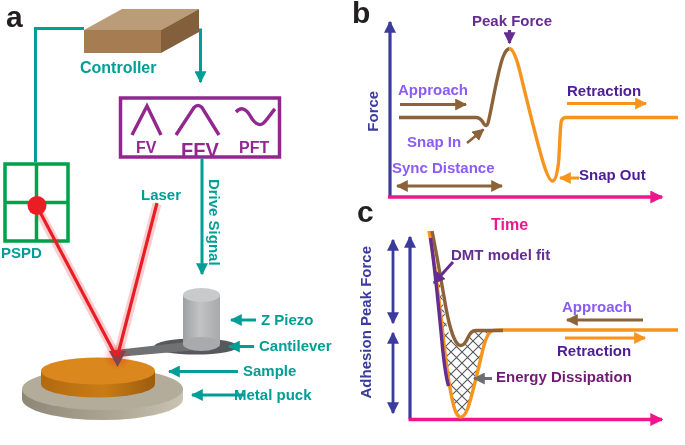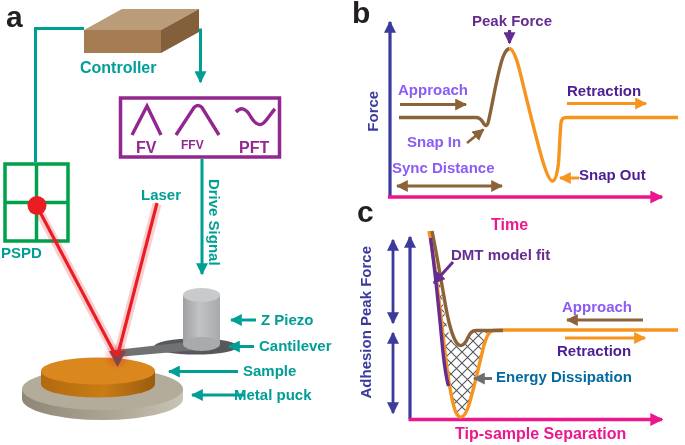--- a/index.html
+++ b/index.html
@@ -3,21 +3,21 @@
 <meta charset="utf-8">
 <style>
   html,body{margin:0;padding:0;background:#fff;}
   #fig{position:relative;width:685px;height:445px;background:#fff;overflow:hidden;
        font-family:"Liberation Sans",sans-serif;}
   #gfx{position:absolute;left:0;top:0;}
   .lbl{position:absolute;font-weight:bold;font-size:15px;line-height:1.1;white-space:nowrap;}
   .pl{position:absolute;font-weight:bold;font-size:30px;line-height:1;color:#231F20;}
   .teal{color:#009E94}.brown{color:#8b5cf6}.orange{color:#4c1d95}
   .violet{color:#662D91}.blue{color:#3B3B9E}.pink{color:#EC168D}
-  .gray{color:#0369a1}.purple{color:#92278F}
+  .gray{color:#701a75}.purple{color:#92278F}
   .vup{transform:rotate(-90deg);text-align:center;}
   .vdn{transform:rotate(90deg);text-align:center;}
 </style>
 </head>
 <body>
 
 <div id="fig">
 
 <svg id="gfx" width="685" height="445" viewBox="0 0 685 445">
   <defs>
@@ -162,39 +162,38 @@
     <line x1="492" y1="378.5" x2="474" y2="378.5" stroke="#6D6E71" stroke-width="3" marker-end="url(#m-gray)"></line>
   </g>
 </svg>
 
 <div class="pl" style="left:6px;top:2px;">a</div>
 <div class="pl" style="left:352px;top:-2px;">b</div>
 <div class="pl" style="left:357px;top:197px;">c</div>
 
 <div class="lbl teal" style="left:80px;top:59px;font-size:16px;">Controller</div>
 <div class="lbl purple" style="left:136px;top:139px;font-size:16px;">FV</div>
-<div class="lbl purple" style="left:181px;top:139px;font-size:12px;">FFV</div>
+<div class="lbl purple" style="left:181px;top:139px;font-size:20px;">FFV</div>
 <div class="lbl purple" style="left:239px;top:139px;font-size:16px;">PFT</div>
 <div class="lbl teal vdn" style="left:159px;top:214px;width:110px;">Drive Signal</div>
 <div class="lbl teal" style="left:141px;top:187px;">Laser</div>
 <div class="lbl teal" style="left:1px;top:245px;">PSPD</div>
 <div class="lbl teal" style="left:261px;top:312px;">Z Piezo</div>
 <div class="lbl teal" style="left:259px;top:338px;">Cantilever</div>
 <div class="lbl teal" style="left:243px;top:363px;">Sample</div>
 <div class="lbl teal" style="left:234px;top:387px;">Metal puck</div>
 
 <div class="lbl blue vup" style="left:313px;top:103px;width:120px;">Force</div>
 <div class="lbl pink" style="left:491px;top:216px;font-size:16px;">Time</div>
 <div class="lbl violet" style="left:472px;top:13px;">Peak Force</div>
 <div class="lbl brown" style="left:398px;top:82px;">Approach</div>
 <div class="lbl brown" style="left:407px;top:134px;">Snap In</div>
 <div class="lbl brown" style="left:392px;top:160px;">Sync Distance</div>
 <div class="lbl orange" style="left:567px;top:83px;">Retraction</div>
 <div class="lbl orange" style="left:579px;top:167px;">Snap Out</div>
 
 <div class="lbl blue vup" style="left:271px;top:314px;width:190px;">Adhesion Peak Force</div>
-<div class="lbl pink" style="left:455px;top:425px;font-size:16px;">Tip-sample Separation</div>
 <div class="lbl violet" style="left:451px;top:247px;">DMT model fit</div>
 <div class="lbl brown" style="left:562px;top:299px;">Approach</div>
 <div class="lbl orange" style="left:557px;top:343px;">Retraction</div>
 <div class="lbl gray" style="left:496px;top:369px;">Energy Dissipation</div>
 
 </div>
 
 </body></html>

